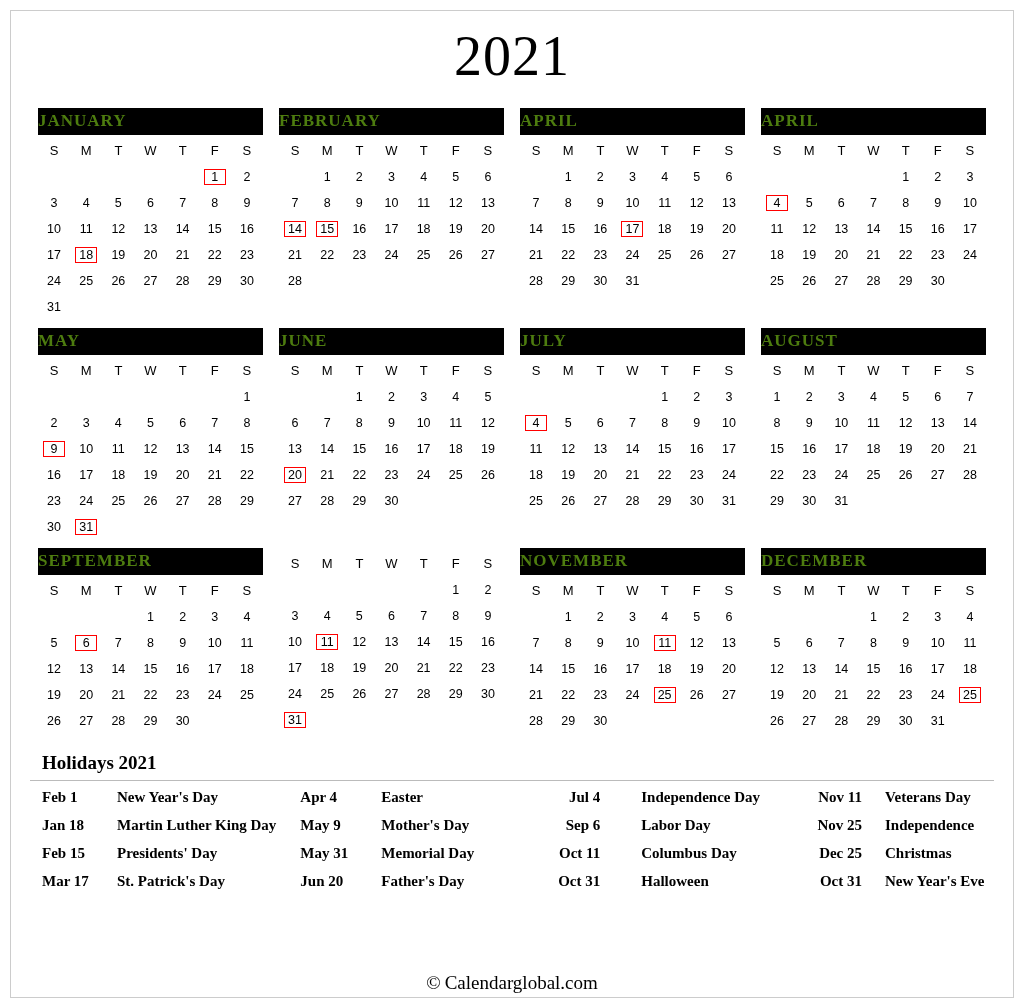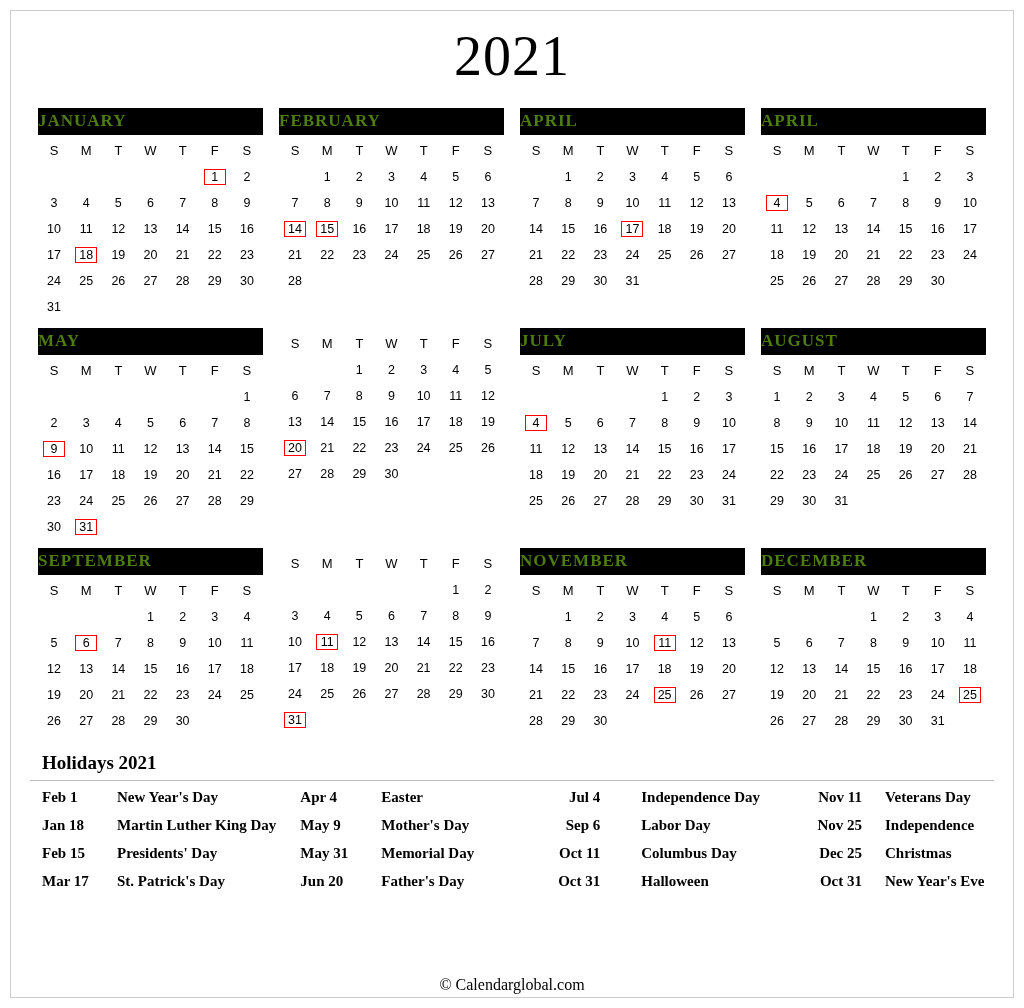--- a/index.html
+++ b/index.html
@@ -144,21 +144,21 @@
   .col-3 .holiday-date { width: 62px; flex: 0 0 62px; text-align: right; padding-right: 28px;}
   .col-4 { padding-left: 36px; }
   .col-4 .holiday-date { width: 66px; flex: 0 0 66px; text-align: right; padding-right: 10px;}
 
   .footer {
     position: absolute;
     bottom: 14px;
     left: 0;
     width: 1024px;
     text-align: center;
-    font-size: 16px;
+    font-size: 19px;
     font-family: "Liberation Serif", serif;
   }
   .footer .copy {
     display: inline-block;
     margin-right: 4px;
   }
 </style>
 </head>
 <body>
 
@@ -495,20 +495,21 @@
               <td></td>
               <td></td>
               <td></td>
               <td></td>
               <td></td>
             </tr>
           </tbody>
         </table>
       </div>
       <div class="month">
+        <div class="month-header">JUNE</div>
         <table class="month-table">
           <thead>
             <tr>
               <th>S</th>
               <th>M</th>
               <th>T</th>
               <th>W</th>
               <th>T</th>
               <th>F</th>
               <th>S</th>

